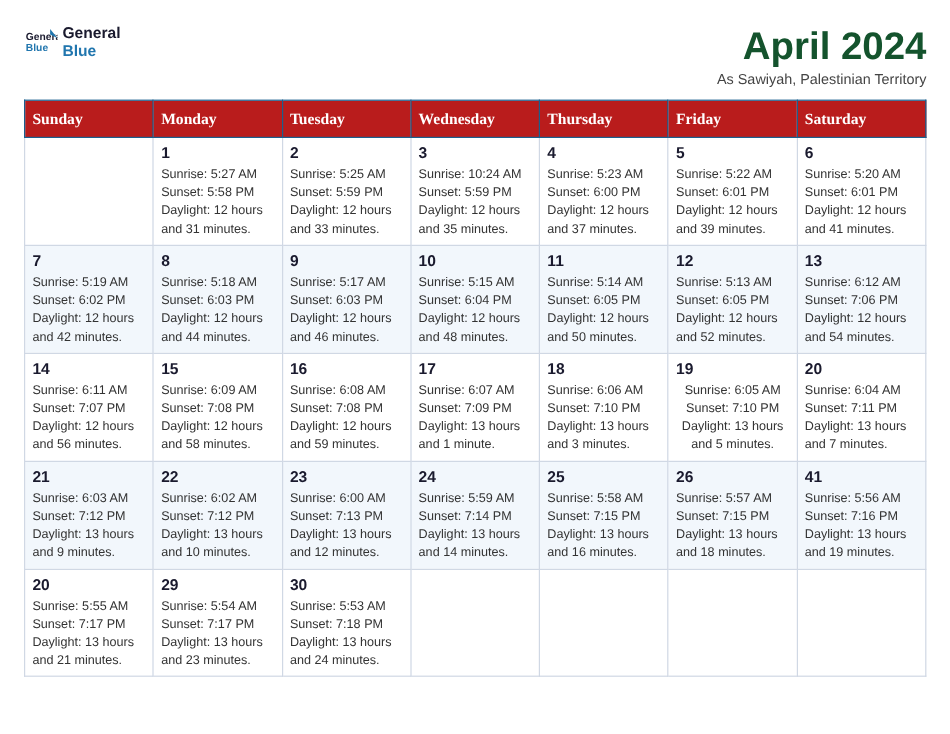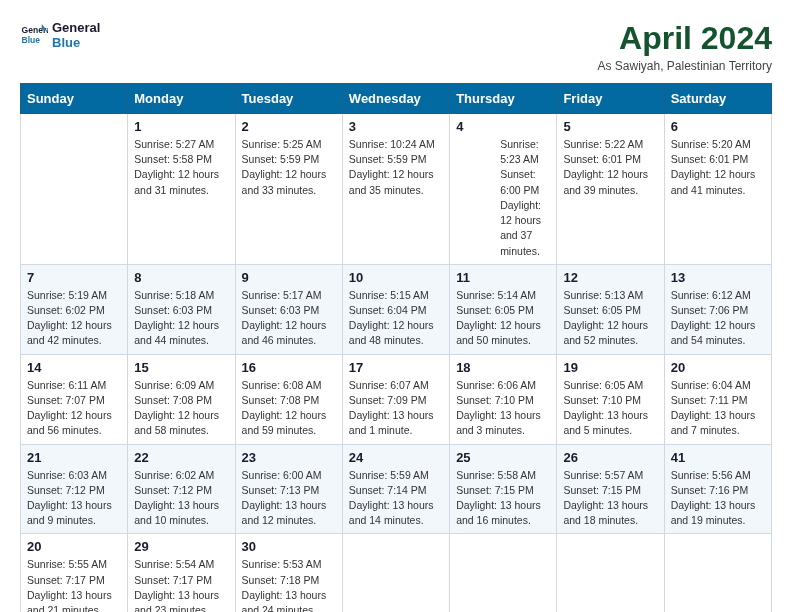--- a/index.html
+++ b/index.html
@@ -37,22 +37,23 @@
       font-size: 12px;
       color: #444;
       margin-top: 2px;
     }
     table {
       width: 100%;
       border-collapse: collapse;
       font-size: 11px;
     }
     thead tr {
-      background: #0369a1;
+      background: #b91c1c;
       color: #fff;
+      font-family: Liberation Serif, serif;
     }
     thead th {
       padding: 7px 6px;
       text-align: left;
       font-size: 13px;
       font-weight: bold;
       border: 1px solid #1a5f8e;
     }
     tbody tr {
       vertical-align: top;
@@ -133,21 +134,21 @@
         </td>
         <td>
           <div class="day-num">3</div>
           <div class="day-info" style="white-space: pre-line;">Sunrise: 10:24 AM
 Sunset: 5:59 PM
 Daylight: 12 hours
 and 35 minutes.</div>
         </td>
         <td>
           <div class="day-num">4</div>
-          <div class="day-info" style="white-space: pre-line; margin-left: 44px;">Sunrise: 5:23 AM
+          <div class="day-info" style="white-space: pre-line;">Sunrise: 5:23 AM
 Sunset: 6:00 PM
 Daylight: 12 hours
 and 37 minutes.</div>
         </td>
         <td>
           <div class="day-num">5</div>
           <div class="day-info" style="white-space: pre-line;">Sunrise: 5:22 AM
 Sunset: 6:01 PM
 Daylight: 12 hours
 and 39 minutes.</div>
@@ -242,21 +243,21 @@
         </td>
         <td>
           <div class="day-num">18</div>
           <div class="day-info" style="white-space: pre-line;">Sunrise: 6:06 AM
 Sunset: 7:10 PM
 Daylight: 13 hours
 and 3 minutes.</div>
         </td>
         <td>
           <div class="day-num">19</div>
-          <div class="day-info" style="white-space: pre-line;">Sunrise: 6:05 AM
+          <div class="day-info" style="white-space: pre-line; text-align: center;">Sunrise: 6:05 AM
 Sunset: 7:10 PM
 Daylight: 13 hours
 and 5 minutes.</div>
         </td>
         <td>
           <div class="day-num">20</div>
           <div class="day-info" style="white-space: pre-line;">Sunrise: 6:04 AM
 Sunset: 7:11 PM
 Daylight: 13 hours
 and 7 minutes.</div>

